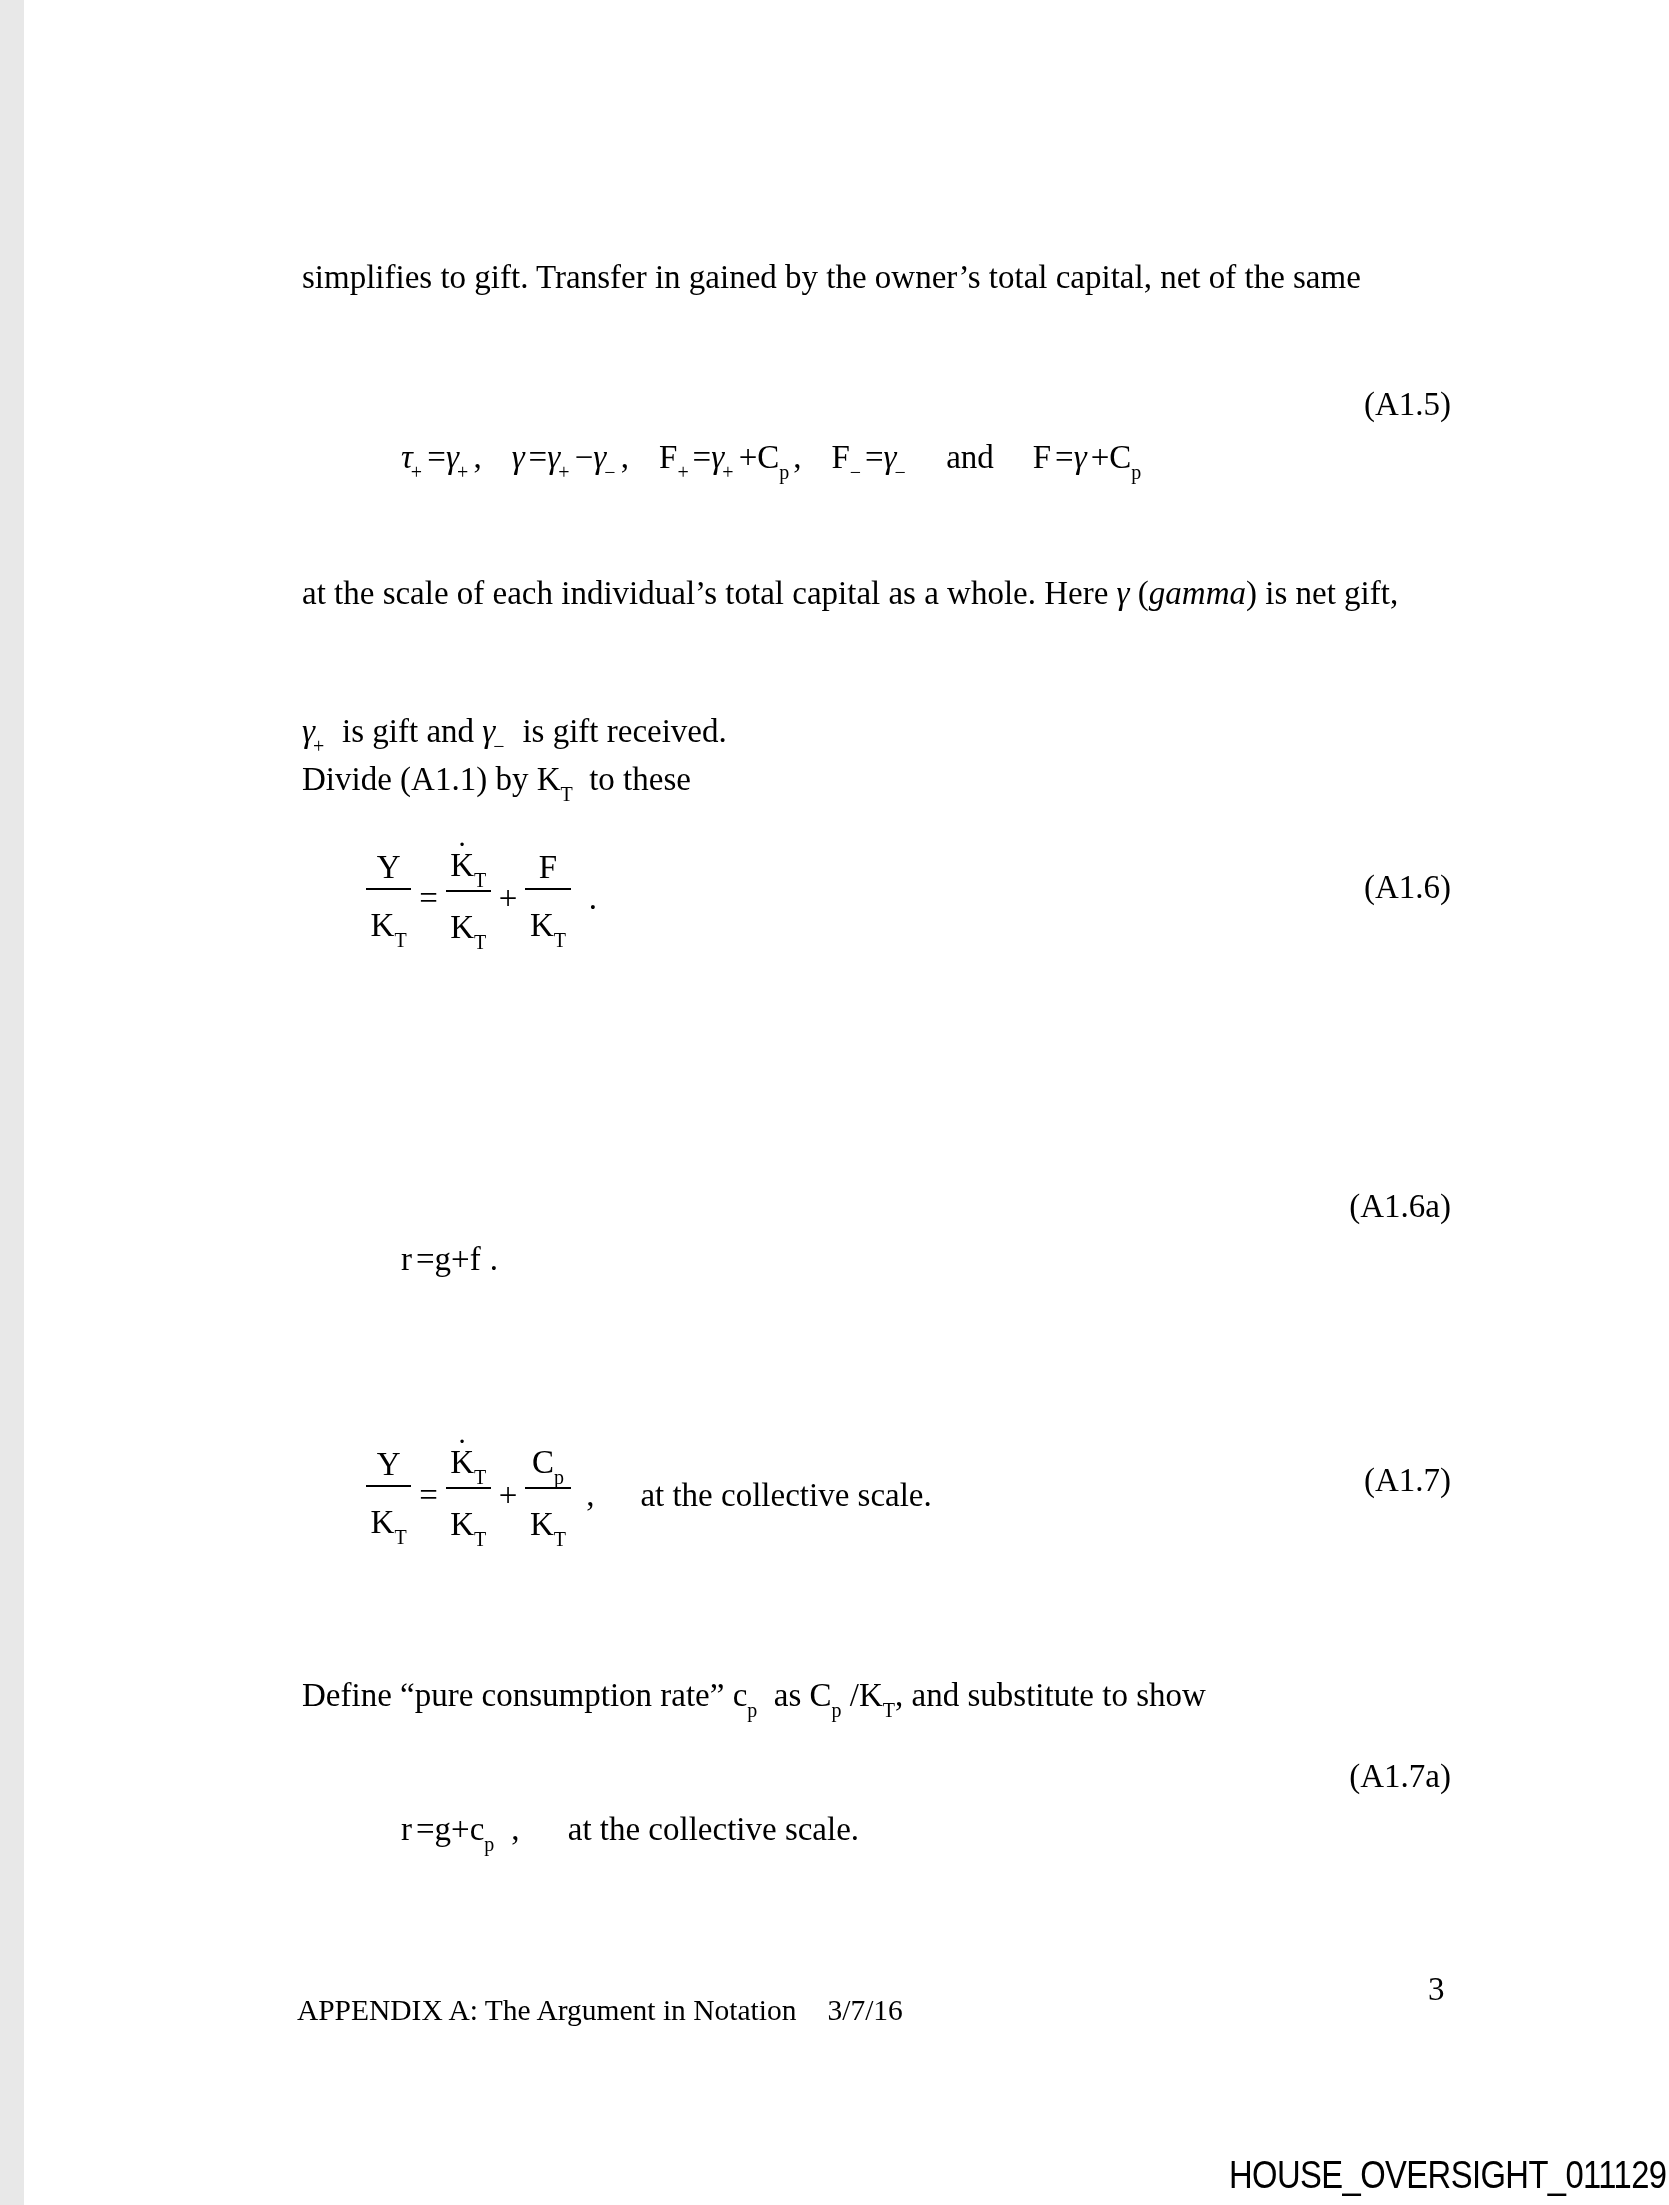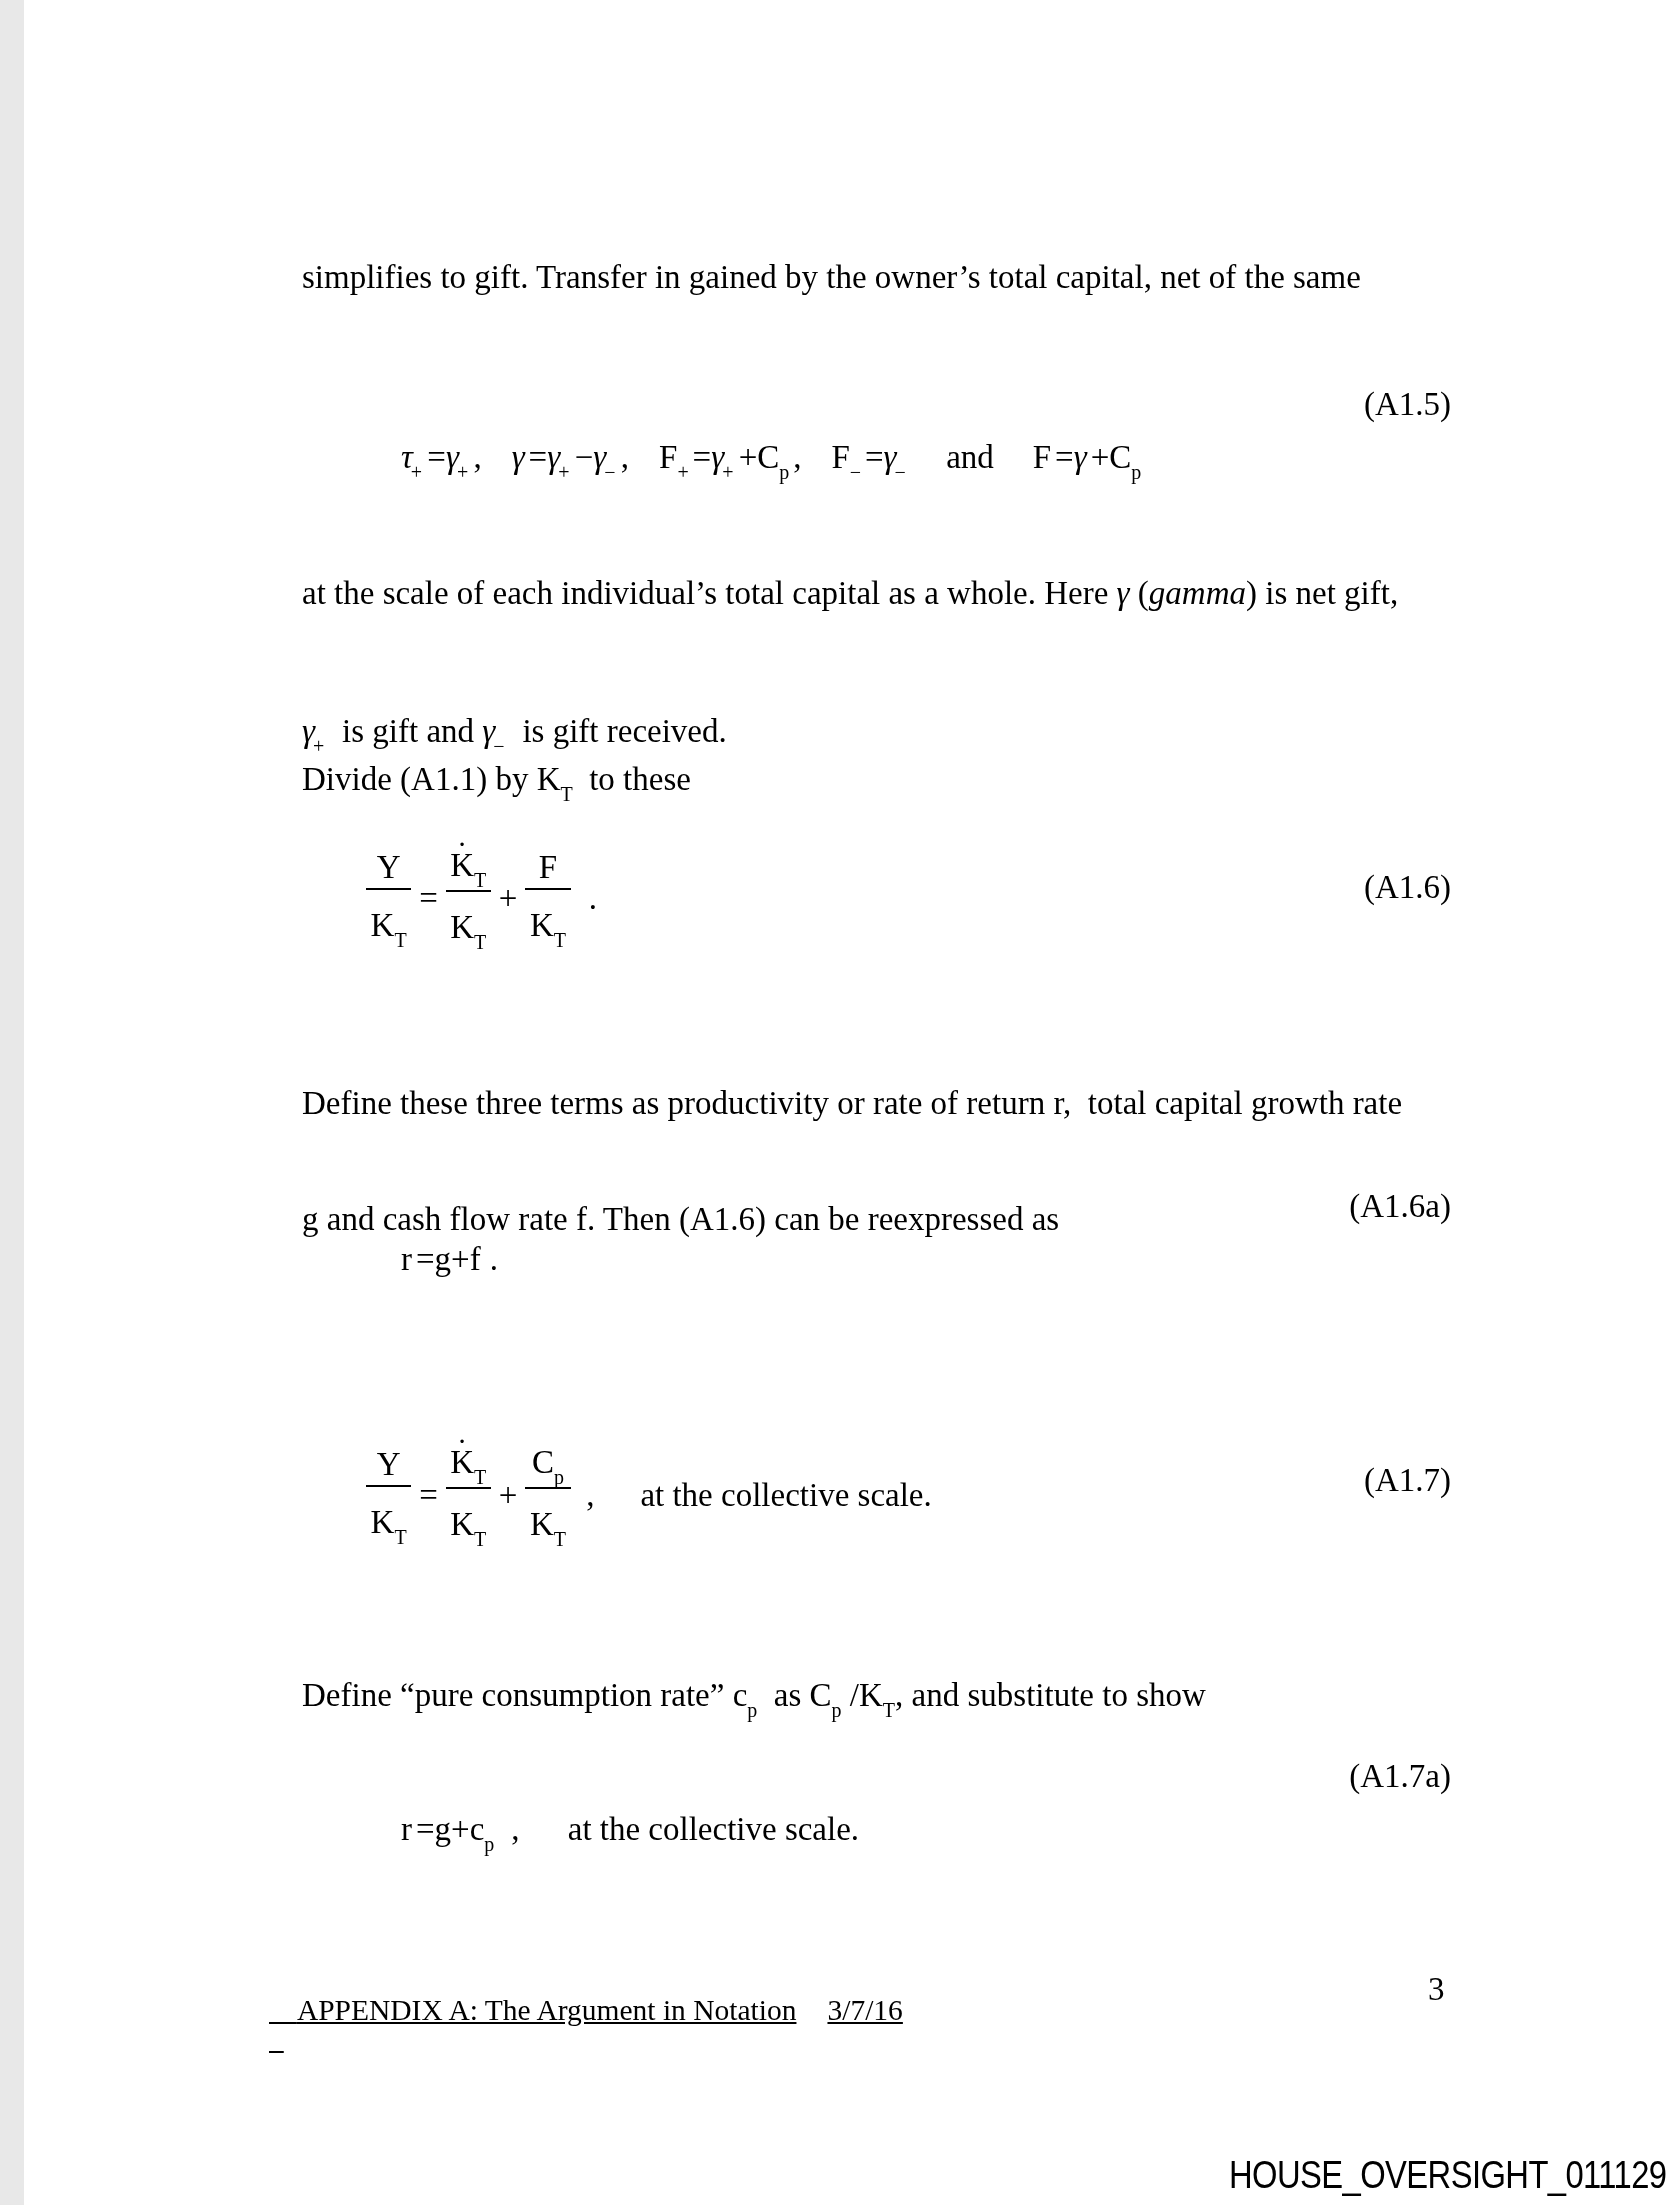--- a/index.html
+++ b/index.html
@@ -24,21 +24,21 @@
   .fbar{align-self:stretch;height:0;border-top:2.6px solid #000;}
   .op{margin:0 7.9px;}
   .ovl{position:relative;display:inline-block;}
   .ovl .odot{position:absolute;top:-9.8px;left:50%;transform:translateX(-50%);font-size:29px;line-height:13px;}
   .eqlabel{position:absolute;right:242px;font-size:33px;line-height:33px;text-align:center;}
   .s6{display:inline-block;width:3.9px;}
   .s14{display:inline-block;width:9.2px;}
   .s26{display:inline-block;width:17px;}
   .s46{display:inline-block;width:30px;}
   .s60{display:inline-block;width:39px;}
-  .footer{position:absolute;font-size:29.5px;line-height:29.5px;white-space:pre;text-decoration:underline;}
+  .footer{position:absolute;font-size:29.5px;line-height:29.5px;white-space:pre;}
   .stamp{
     position:absolute;font-family:"Liberation Sans","DejaVu Sans",sans-serif;
     font-size:39px;line-height:39px;letter-spacing:-0.7px;
     transform:scaleX(0.84);transform-origin:left bottom;white-space:pre;
   }
 </style>
 </head>
 <body>
 
 <div class="page">
@@ -76,24 +76,20 @@
     <span class="op">+</span>
     <span class="frac">
       <span class="num">F</span>
       <span class="fbar"></span>
       <span class="den"><span>K</span><span class="sub">T</span></span>
     </span>
     <span class="op" style="margin-left:18.3px">.</span>
   </div>
   <div class="eqlabel" style="top:871px">(A1.6)</div>
 
-  <div class="para" style="left:245px;top:1016px">
-    <span>Define these three terms as productivity or rate of return r,  total capital growth rate</span><br>
-    <span>g and cash flow rate f. Then (A1.6) can be reexpressed as</span>
-  </div>
 
   <div class="line" style="left:344px;top:1190px">
     <span>r</span><span class="s6"></span><span>=</span><span>g</span><span>+</span><span>f</span><span class="s14"></span><span>.</span>
   </div>
   <div class="eqlabel" style="top:1190px">(A1.6a)</div>
 
 
   <div class="eqfrac" style="left:342px;top:1445px">
     <span class="frac">
       <span class="num">Y</span>

